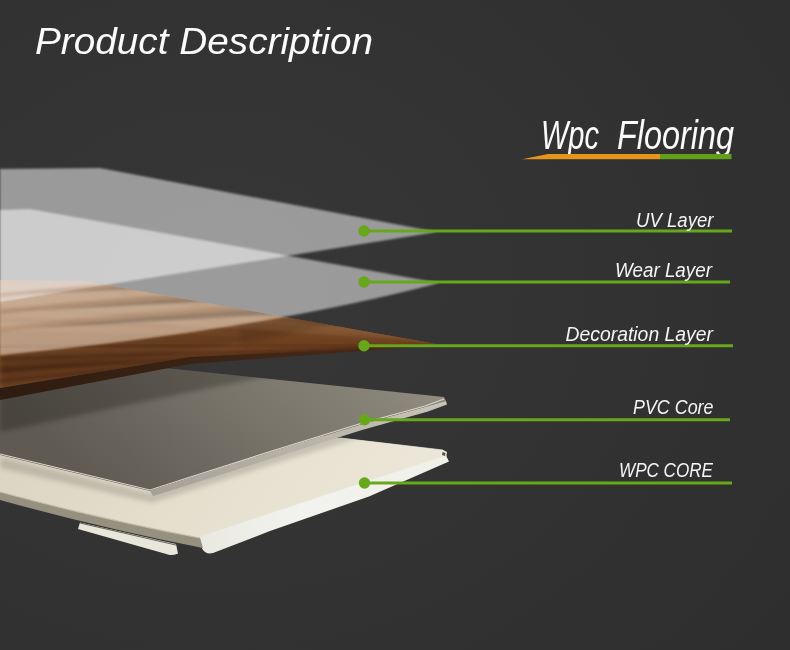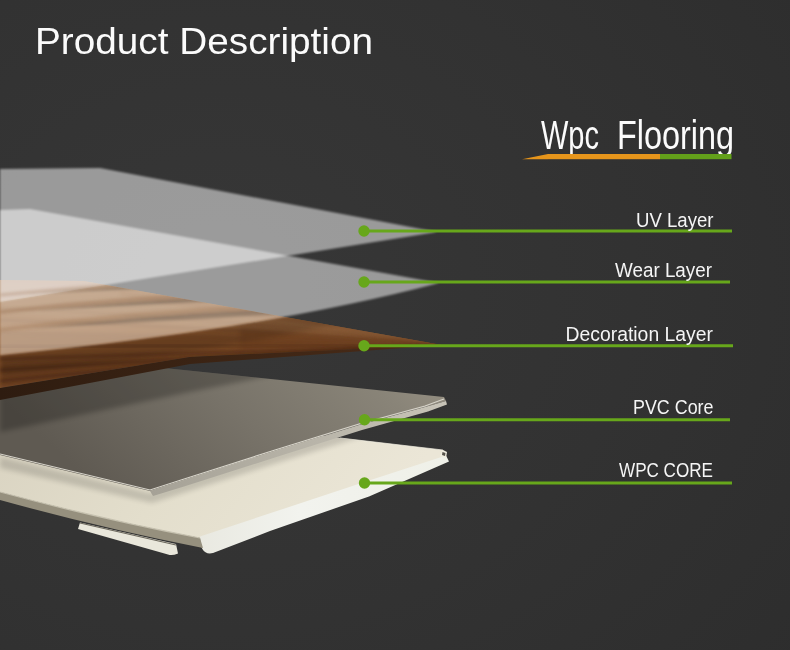--- a/index.html
+++ b/index.html
@@ -1,17 +1,17 @@
 <!DOCTYPE html>
 <html><head>
 <meta charset="utf-8">
 <style>
   html,body{margin:0;padding:0;background:#303030;}
   #stage{position:relative;width:790px;height:650px;overflow:hidden;background:#bef264;
-         font-family:"Liberation Sans", sans-serif;}
+         font-family:"Liberation Sans", sans-serif;font-style:italic;}
   svg{display:block;}
 </style>
 </head>
 <body>
 <div id="stage">
 <svg width="790" height="650" viewBox="0 0 790 650">
   <defs>
     <radialGradient id="bgGrad" cx="0.28" cy="0.45" r="0.95">
       <stop offset="0" stop-color="#373737"></stop>
       <stop offset="0.55" stop-color="#323232"></stop>

